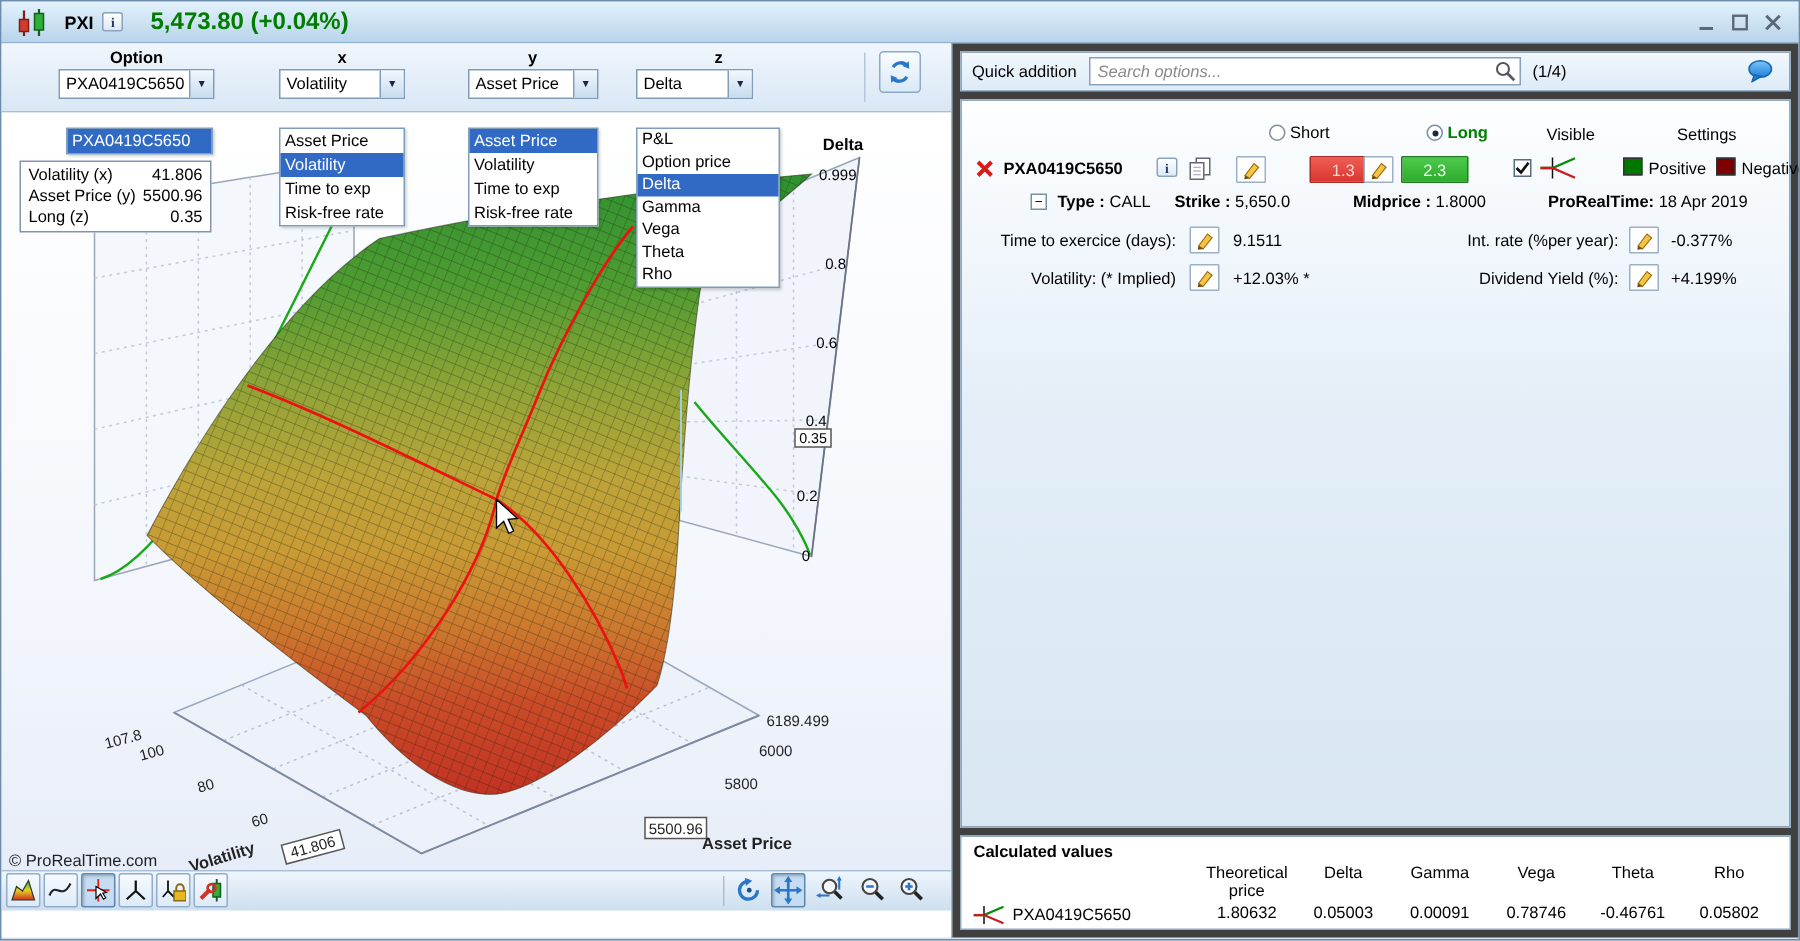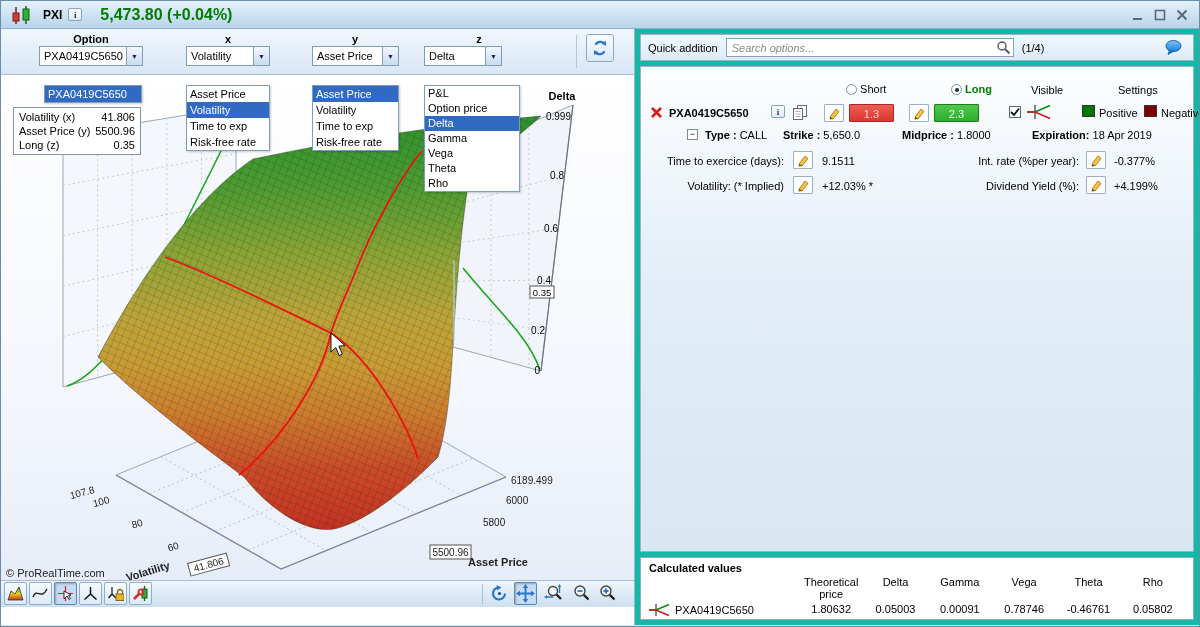--- a/index.html
+++ b/index.html
@@ -43,39 +43,39 @@
   .popup.small .item{height:15px;line-height:15px;}
   .tooltip-box{position:absolute;left:12px;top:78px;width:128px;background:#fff;border:1px solid #8294ab;z-index:25;padding:2px 0;}
   .tooltip-row{display:flex;justify-content:space-between;padding:1px 5px;}
   
   .chart-toolbar{height:27px;border-top:1px solid #a9bfd6;background:linear-gradient(#eef5fc,#cddfef);position:relative;flex:0 0 auto;}
   .tool-btn{position:absolute;top:1px;width:23px;height:23px;border:1px solid #93accc;border-radius:2px;
             background:linear-gradient(#f6fafe,#dcebf8);display:flex;align-items:center;justify-content:center;}
   .tool-btn.pressed{background:#c6dcf2;border-color:#5f87b0;box-shadow:inset 1px 1px 2px rgba(0,0,0,.25);}
   .tool-sep{position:absolute;left:481px;top:3px;height:20px;width:1px;background:#aabfd4;}
   
-  .right{flex:1;background:#14b8a6;border-left:1px solid #9fb6cc;display:flex;flex-direction:column;padding:5px;gap:5px;}
+  .right{flex:1;background:#404040;border-left:1px solid #9fb6cc;display:flex;flex-direction:column;padding:5px;gap:5px;}
   .quick-bar{height:27px;border:1px solid #9ab3cb;background:linear-gradient(#f2f8fd,#dcebf7);
              display:flex;align-items:center;padding:0 7px;gap:8px;flex:0 0 auto;}
   .search-wrap{position:relative;width:288px;height:19px;}
   .search-input{width:100%;height:100%;border:1px solid #8aa0b8;padding:0 22px 0 5px;
                 font-family:"Liberation Sans",sans-serif;font-size:11px;color:#333;}
   .search-input::placeholder{color:#8a8a8a;font-style:italic;}
   .search-icon{position:absolute;right:3px;top:2px;}
   .bubble{margin-left:auto;margin-right:4px;}
   .options-box{flex:1;border:1px solid #9ab3cb;background:linear-gradient(#fdfeff,#e2edf7 45%,#d9e7f3);position:relative;}
   .abs{position:absolute;}
   .radio{width:11px;height:11px;border:1px solid #7c8ea2;border-radius:50%;background:#fff;display:inline-block;position:relative;vertical-align:-2px;}
   .radio.sel::after{content:'';position:absolute;left:2.5px;top:2.5px;width:4px;height:4px;border-radius:50%;background:#1b2a3a;}
   .long-lbl{color:#008000;font-weight:bold;}
   .pos-name{font-weight:bold;}
   .pencil-btn{position:absolute;width:20px;height:18px;border:1px solid #9bb0c6;background:#fff;
               display:flex;align-items:center;justify-content:center;border-radius:1px;}
   .qty{position:absolute;width:45px;height:18px;text-align:center;line-height:18px;border-radius:1px;}
-  .qty.red{background:linear-gradient(#ee5d55,#da372f);color:#ffd2d2;border:1px solid #a62a24;}
+  .qty.red{background:linear-gradient(#ee5d55,#da372f);color:#ffd2d2;border:1px solid #a62a24;margin-left:24px;}
   .qty.green{background:linear-gradient(#4ec94c,#2dac2d);color:#eaffea;border:1px solid #1f7a1f;}
   .swatch{position:absolute;width:13px;height:12px;border:1px solid #333;top:2px;}
   .chk{position:absolute;width:12px;height:12px;border:1px solid #596b7e;background:#fff;top:3px;
        display:flex;align-items:center;justify-content:center;}
   .collapse-box{position:absolute;width:11px;height:11px;border:1px solid #7c8ea2;background:#fff;
                 display:flex;align-items:center;justify-content:center;font-size:9px;line-height:9px;top:2px;}
   .bold{font-weight:bold;}
   .scenario{position:absolute;right:10px;top:132px;width:300px;text-align:right;font-style:italic;line-height:13px;}
   .calc-box{flex:0 0 60px;border:1px solid #8fa9c0;background:#fff;padding:4px 8px 2px 8px;}
   .calc-title{font-weight:bold;}
@@ -483,21 +483,21 @@
           <span class="abs" style="left:458px;top:4px">Positive</span>
           <span class="swatch" style="left:503px;background:#7e0000"></span>
           <span class="abs" style="left:520px;top:4px">Negative</span>
         </div>
 
         <div class="abs" style="left:0;right:0;top:60px;height:16px">
           <span class="collapse-box" style="left:46px">−</span>
           <span class="abs" style="left:64px;top:2px"><span class="bold">Type :</span> <span>CALL</span></span>
           <span class="abs" style="left:142px;top:2px"><span class="bold">Strike :</span> <span>5,650.0</span></span>
           <span class="abs" style="left:261px;top:2px"><span class="bold">Midprice :</span> <span>1.8000</span></span>
-          <span class="abs" style="left:391px;top:2px"><span class="bold">Expiration:</span> <span>18 Apr 2019</span></span>
+          <span class="abs" style="left:391px;top:2px"><span class="bold">ProRealTime:</span> <span>18 Apr 2019</span></span>
         </div>
 
         <div class="abs" style="left:0;right:12px;top:84px;height:20px">
           <span class="abs" style="left:0;width:143px;text-align:right;top:4px">Time to exercice (days):</span>
           <span class="pencil-btn" style="left:152px;top:0">
             <svg width="14" height="14">
                 <path d="M3 11 L9 3 L12 5.5 L6 13 Z" fill="#f5c542" stroke="#996a10" stroke-width="0.8"></path>
                 <path d="M3 11 L2.5 13.5 L6 13 Z" fill="#6b4a12"></path>
               </svg>
           </span>

